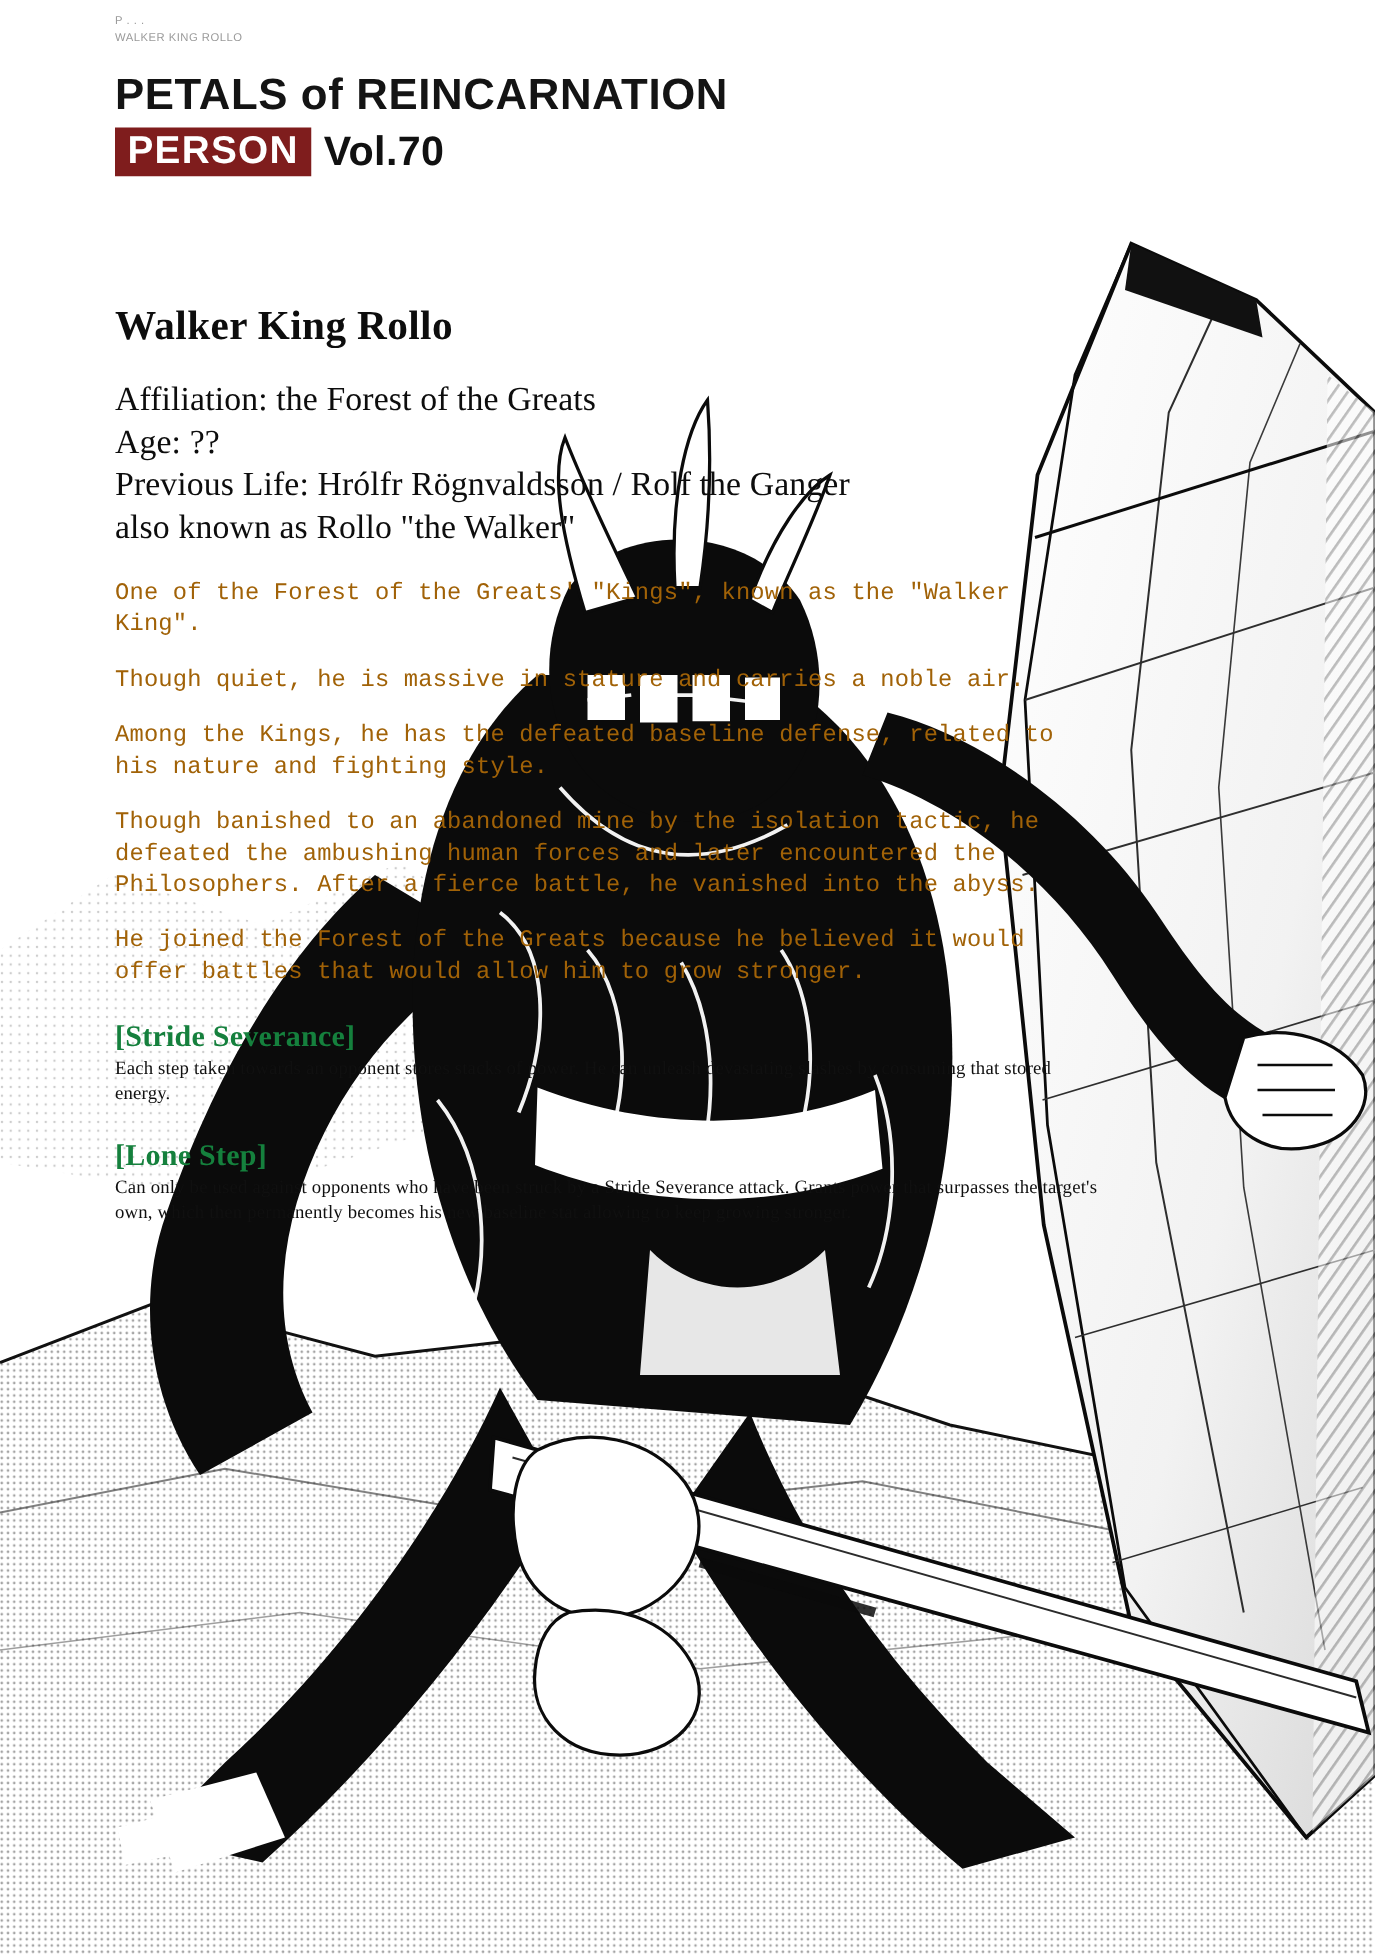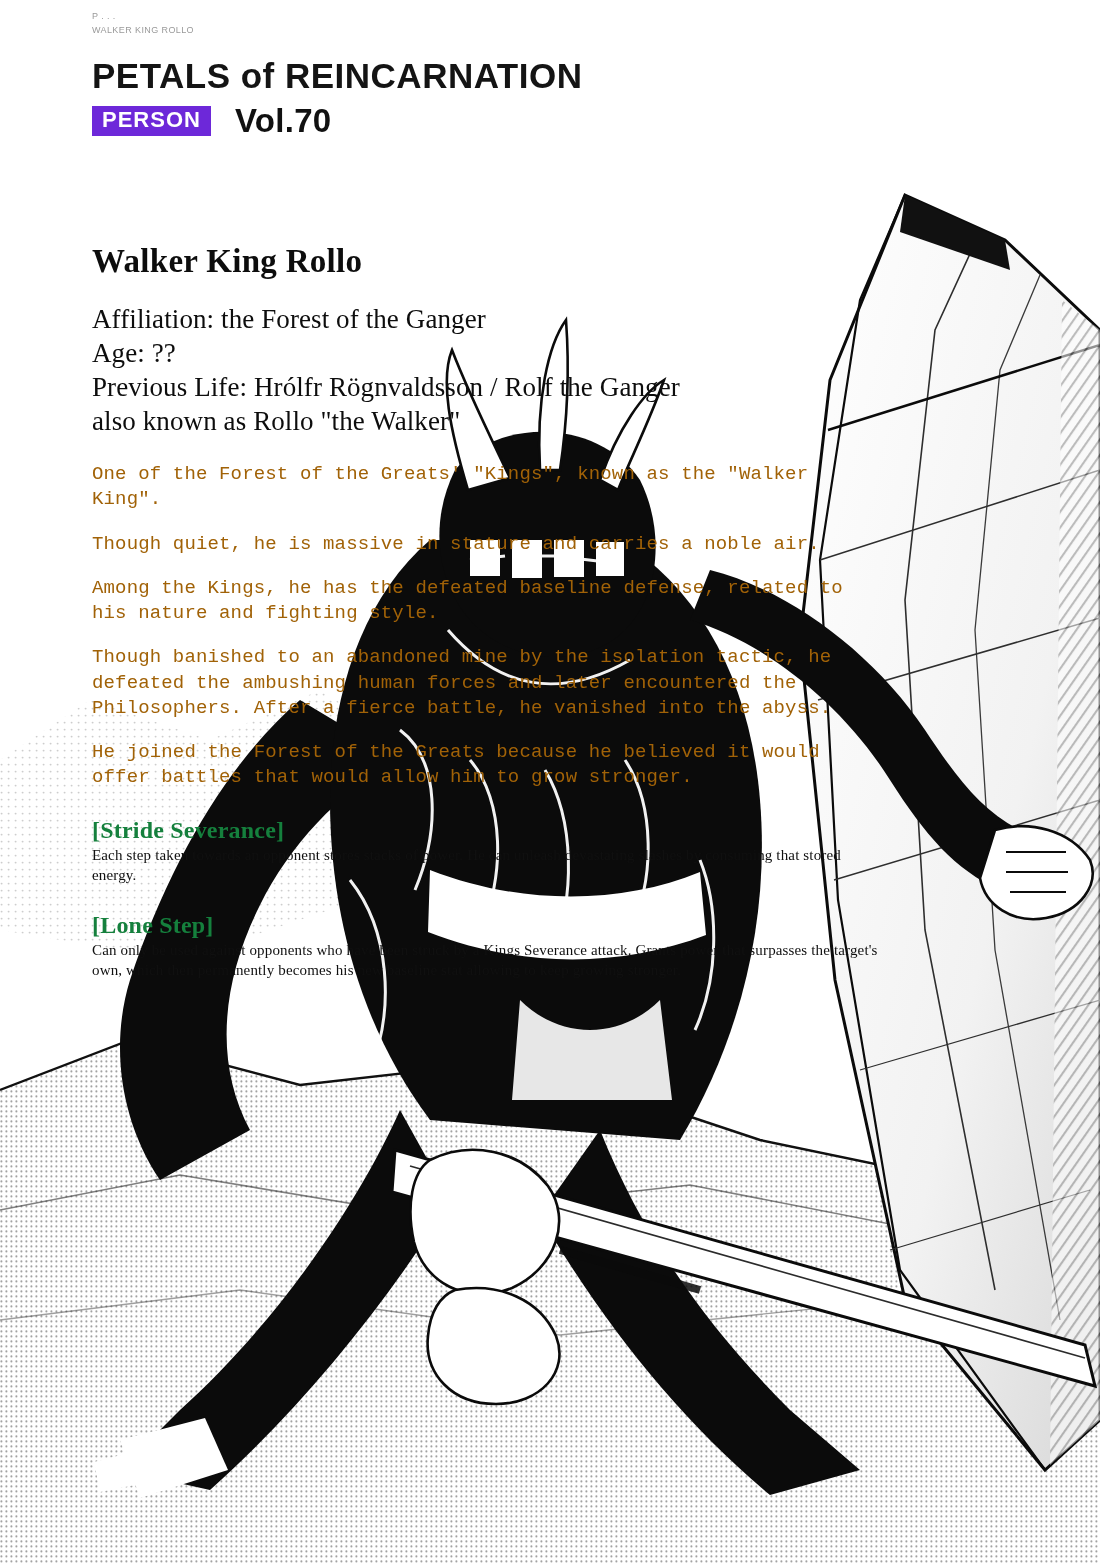--- a/index.html
+++ b/index.html
@@ -45,35 +45,35 @@
     color: #141414;
     white-space: nowrap;
     font-weight: 700;
   }
   .subtitle-row {
     display: flex;
     align-items: center;
     margin-top: 6px;
   }
   .person-badge {
-    background: #6d28d9;
+    background: #7f1d1d;
     color: #ffffff;
     font-family: "Liberation Sans", sans-serif;
     font-weight: bold;
-    font-size: 22px;
+    font-size: 31px;
     letter-spacing: 1px;
     padding: 2px 10px 4px 10px;
     line-height: 1.05;
   }
   .vol-label {
     font-family: "Liberation Sans", sans-serif;
     font-weight: bold;
     font-size: 33px;
     color: #111111;
-    margin-left: 24px;
+    margin-left: 10px;
     letter-spacing: 0.3px;
   }
   .tiny-marks {
     position: absolute;
     top: 10px;
     left: 92px;
     z-index: 5;
     font-family: "Liberation Sans", sans-serif;
     font-size: 9px;
     color: #9a9a9a;
@@ -249,32 +249,32 @@
       <span class="person-badge">PERSON</span>
       <span class="vol-label">Vol.70</span>
     </div>
   </div>
 
   <div class="content">
 
     <div class="char-name">Walker King Rollo</div>
 
     <div class="stats">
-      <div class="stat-line">Affiliation: the Forest of the Ganger</div>
+      <div class="stat-line">Affiliation: the Forest of the Greats</div>
       <div class="stat-line">Age: ??</div>
       <div class="stat-line">Previous Life: Hrólfr Rögnvaldsson / Rolf the Ganger</div>
       <div class="stat-line">also known as Rollo "the Walker"</div>
     </div>
 
     <div class="para">One of the Forest of the Greats' "Kings", known as the "Walker King".</div>
     <div class="para">Though quiet, he is massive in stature and carries a noble air.</div>
     <div class="para">Among the Kings, he has the defeated baseline defense, related to his nature and fighting style.</div>
     <div class="para">Though banished to an abandoned mine by the isolation tactic, he defeated the ambushing human forces and later encountered the Philosophers. After a fierce battle, he vanished into the abyss.</div>
     <div class="para">He joined the Forest of the Greats because he believed it would offer battles that would allow him to grow stronger.</div>
 
     <div class="skill-head">[Stride Severance]</div>
     <div class="skill-body">Each step taken towards an opponent stores stacks of power. He can unleash devastating slashes by consuming that stored energy.</div>
 
     <div class="skill-head">[Lone Step]</div>
-    <div class="skill-body">Can only be used against opponents who have been struck by a Kings Severance attack. Grants power that surpasses the target's own, which then permanently becomes his new baseline stat allowing to keep growing stronger.</div>
+    <div class="skill-body">Can only be used against opponents who have been struck by a Stride Severance attack. Grants power that surpasses the target's own, which then permanently becomes his new baseline stat allowing to keep growing stronger.</div>
 
   </div>
 </div>
 
 </body></html>

